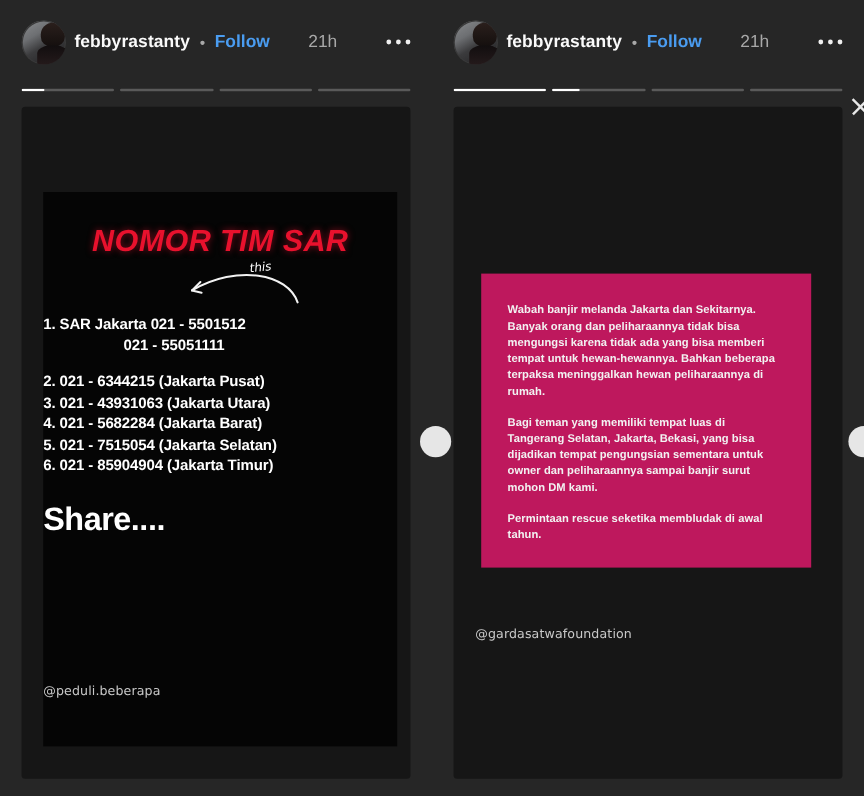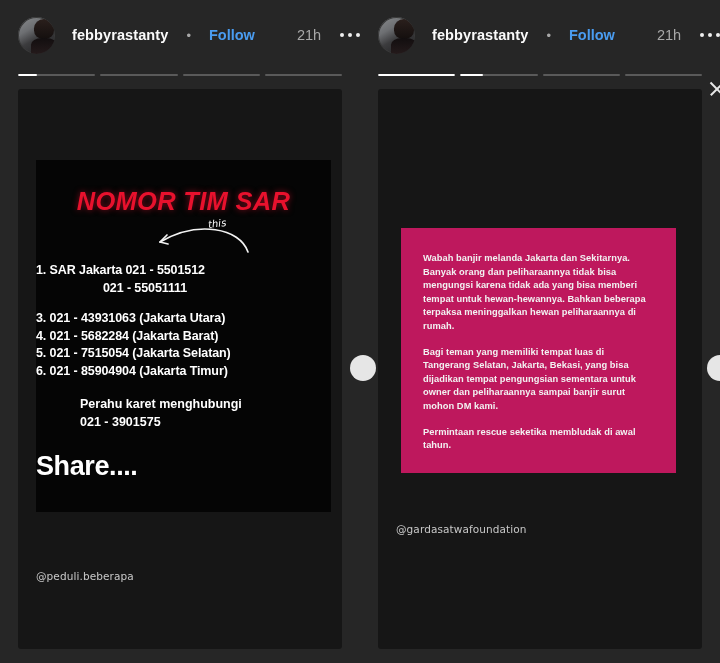--- a/index.html
+++ b/index.html
@@ -24,21 +24,21 @@
     display: flex;
     flex-direction: column;
   }
 
   
   .story-header {
     height: 70px;
     display: flex;
     align-items: center;
     padding: 0 16px 0 18px;
-    gap: 17px;
+    gap: 7px;
     flex: none;
   }
   .avatar {
     width: 37px; height: 37px;
     border-radius: 50%;
     flex: none;
     position: relative;
     overflow: hidden;
     background:
       radial-gradient(circle at 62% 38%, #d8b39c 0 18%, rgba(216,179,156,0) 19%),
@@ -135,21 +135,21 @@
     overflow: hidden;
     display: flex;
     flex-direction: column;
     align-items: center;
   }
 
   
   .sar-card {
     position: absolute;
     left: 18px; top: 71px;
-    width: 295px; height: 352px;
+    width: 295px; height: 462px;
     background: #050505;
     color: #fff;
     overflow: hidden;
   }
   .sar-title {
     margin-top: 27px;
     text-align: center;
     color: #e8112d;
     font-size: 25.5px;
     font-weight: bold;
@@ -295,30 +295,27 @@
           <svg width="120" height="36" viewBox="0 0 120 36">
             <path d="M112 30 C 104 6, 62 -2, 24 20" stroke="#f2f2f2" stroke-width="1.7" fill="none" stroke-linecap="round"></path>
             <path d="M24 20 L 31 13 M24 20 L 32 22" stroke="#f2f2f2" stroke-width="1.7" fill="none" stroke-linecap="round"></path>
           </svg>
         </div>
 
         <div class="sar-list">
           <div>1. SAR Jakarta 021 - 5501512</div>
           <div class="indent">021 - 55051111</div>
           <div class="sar-group-gap"></div>
+          <div>2. 021 - 6344215 (Jakarta Pusat)</div>
           <div>3. 021 - 43931063 (Jakarta Utara)</div>
           <div>4. 021 - 5682284 (Jakarta Barat)</div>
           <div>5. 021 - 7515054 (Jakarta Selatan)</div>
           <div>6. 021 - 85904904 (Jakarta Timur)</div>
         </div>
 
-        <div class="sar-extra">
-          <div>Perahu karet menghubungi</div>
-          <div>021 - 3901575</div>
-        </div>
 
         <div class="sar-share">Share....</div>
       </div>
 
       <div class="caption" style="top:481px;">@peduli.beberapa</div>
     </div>
   </div>
 
   <div class="panel">
 

